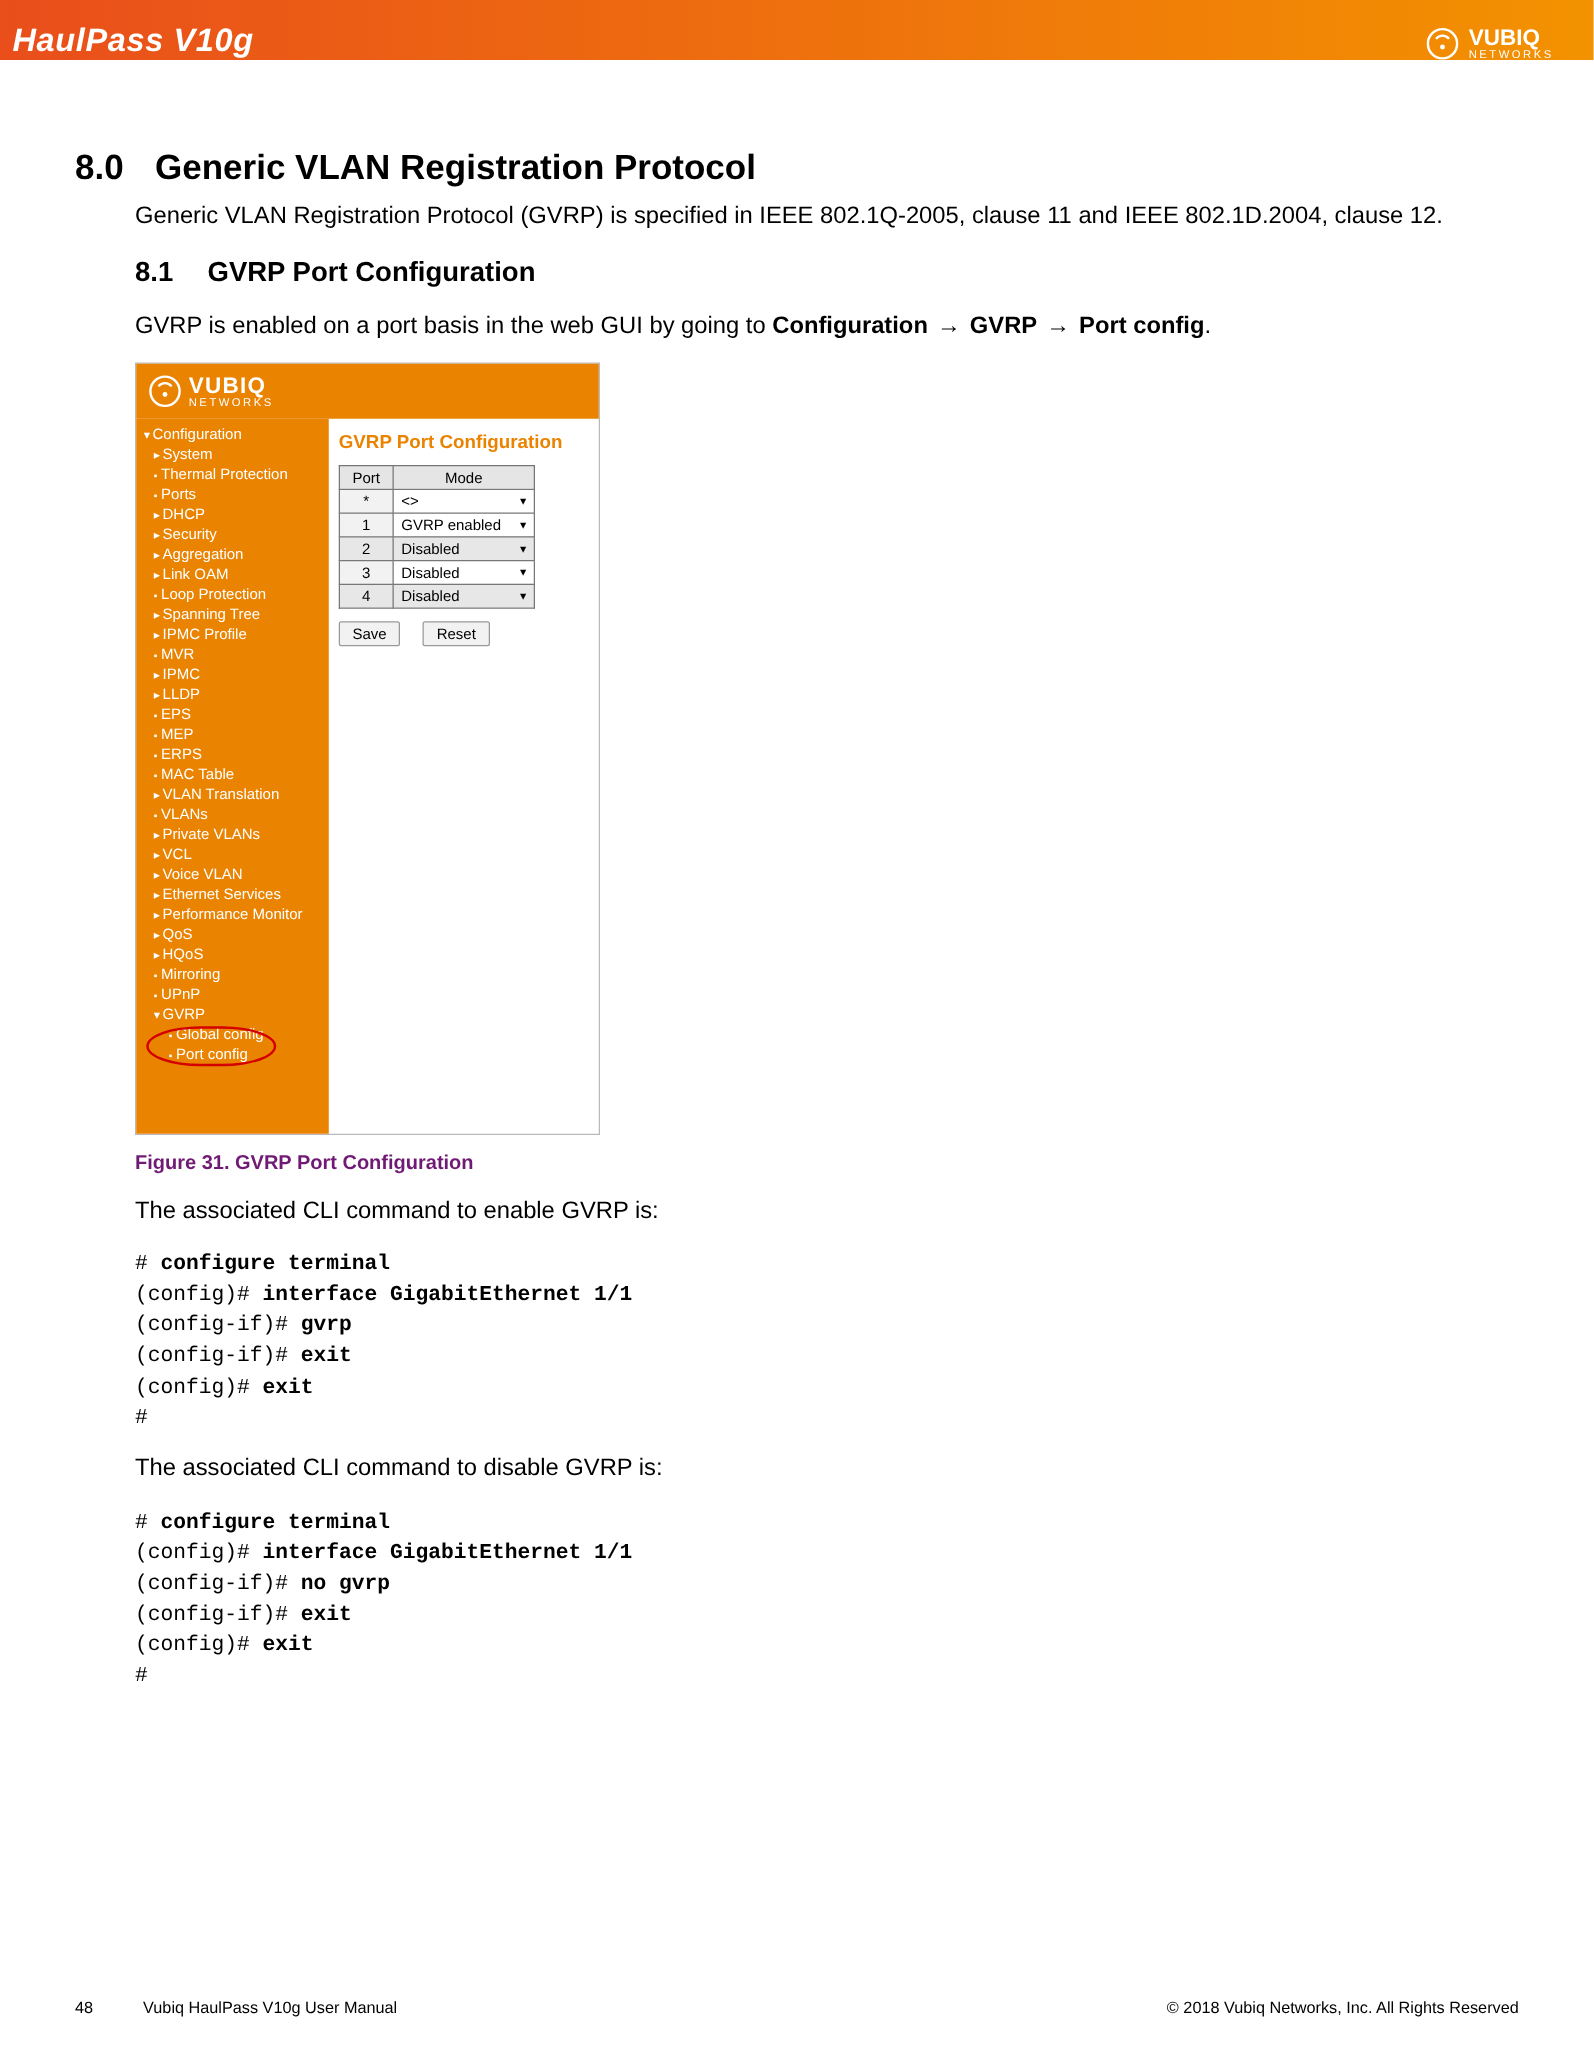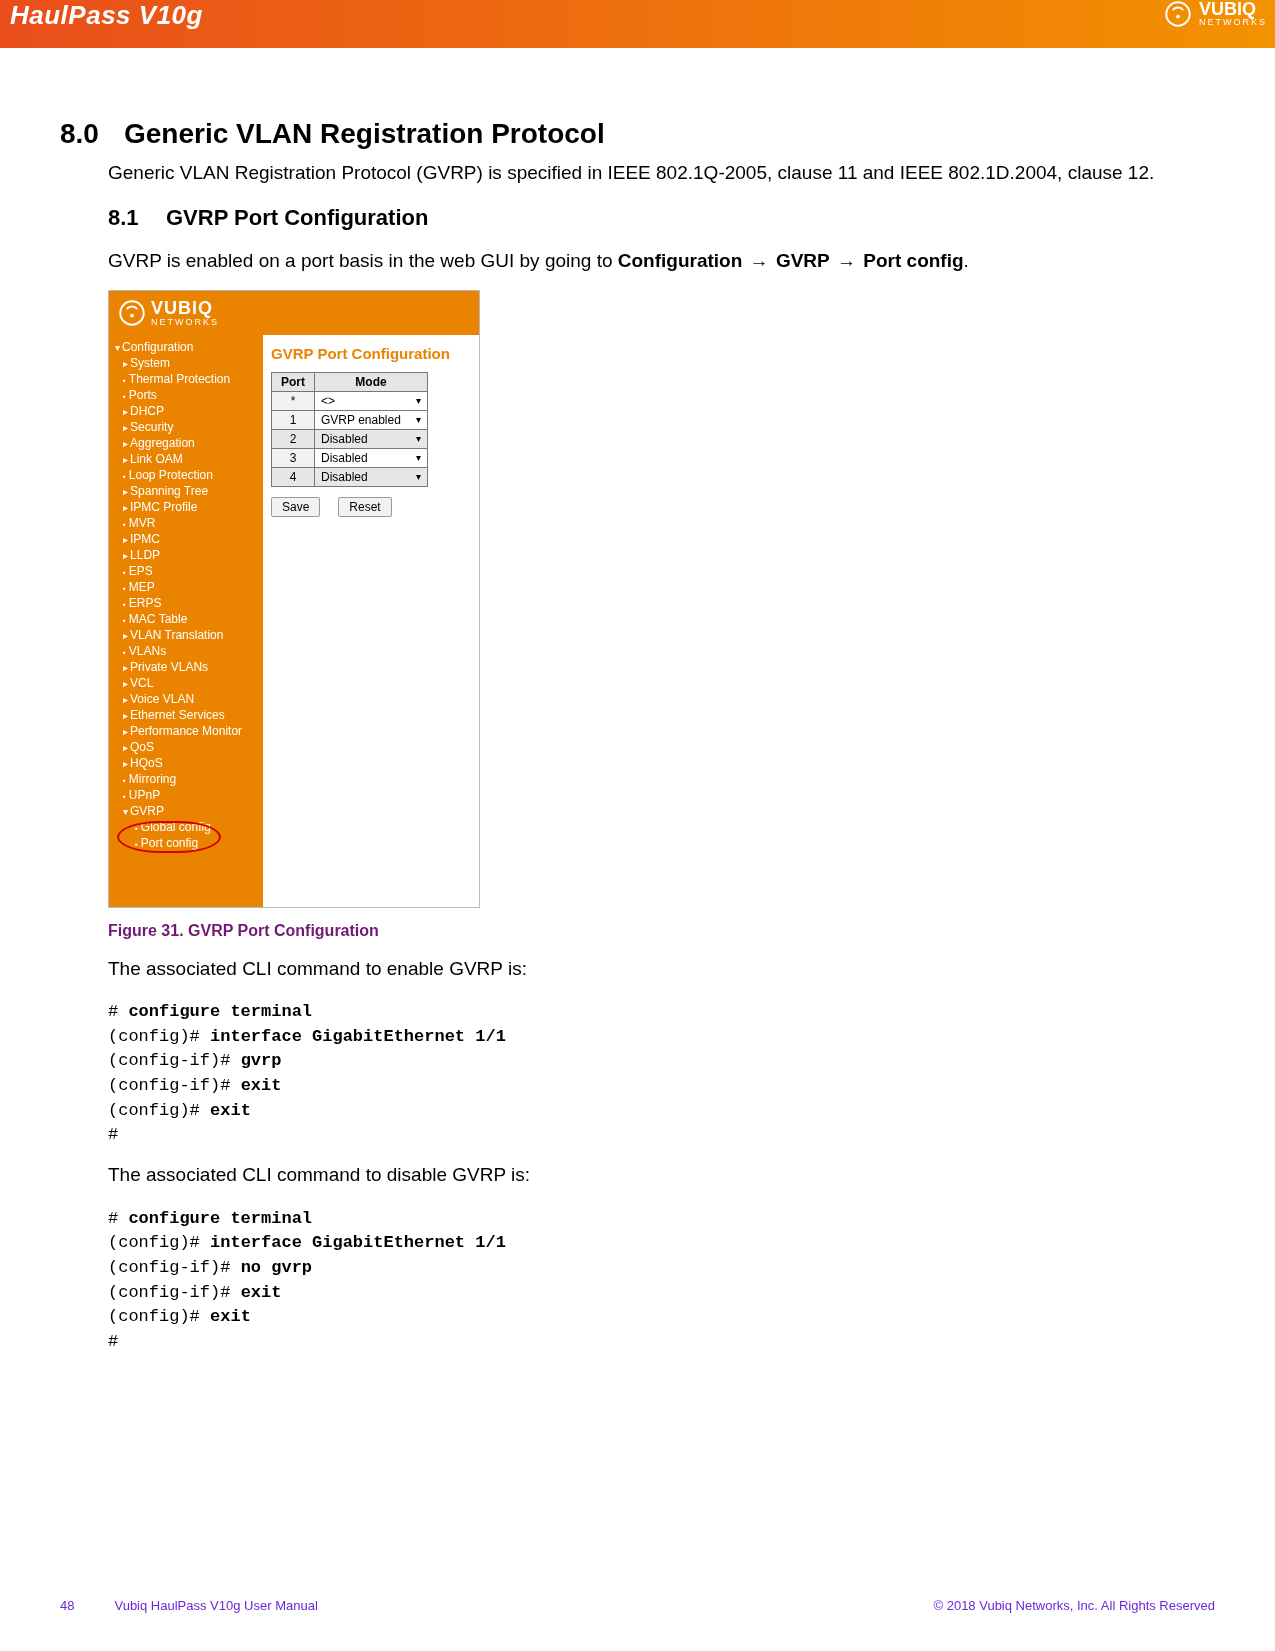--- a/index.html
+++ b/index.html
@@ -1,17 +1,17 @@
 <!DOCTYPE html>
 <html><head>
 <meta charset="utf-8">
 <style>
   html,body{margin:0;padding:0;background:#fff;font-family:Arial,Helvetica,sans-serif;color:#000}
   .page{width:1275px;height:1651px;position:relative;box-sizing:border-box}
-  .banner{height:48px;background:linear-gradient(90deg,#e94e1b 0%,#f39200 100%);display:flex;align-items:flex-start;justify-content:space-between;padding:0 8px 0 10px;color:#fff}
+  .banner{height:48px;background:linear-gradient(90deg,#e94e1b 0%,#f39200 100%);display:flex;align-items:flex-end;justify-content:space-between;padding:0 32px 0 10px;color:#fff}
   .banner .prod{font-style:italic;font-weight:700;font-size:26px;letter-spacing:.5px}
   .banner .brand{display:flex;align-items:center;gap:8px;font-weight:700;font-size:18px}
   .banner .brand svg{width:26px;height:26px}
   .banner .brand .txt{line-height:1}
   .banner .brand .txt .sub{font-size:9px;letter-spacing:2px;display:block;font-weight:400}
   .content{padding:70px 60px 0 60px}
   .h1row{display:flex;gap:14px;font-weight:700;font-size:28px;margin-bottom:10px}
   .h1row .num{min-width:50px}
   .body-ind{margin-left:48px}
   .para{font-size:19px;line-height:1.4;margin:4px 0 18px 0}
@@ -34,31 +34,31 @@
   .ss-nav .lvl3{padding-left:22px}
   .ss-nav .tri::before{content:"\25B8";font-size:10px;margin-right:2px}
   .ss-nav .dn::before{content:"\25BE";font-size:10px;margin-right:2px}
   .ss-nav .dot::before{content:"\25AA";font-size:8px;margin-right:3px}
   .ss-nav .circle{position:relative}
   .ss-nav .circle-ring{position:absolute;left:4px;top:-14px;width:100px;height:28px;border:2px solid #d40000;border-radius:50%/60%;pointer-events:none}
   .ss-main{flex:1;padding:6px 8px 8px 8px}
   .ss-title{color:#e98300;font-weight:700;font-size:15px;margin:4px 0 10px 0;white-space:nowrap}
   .tbl{border-collapse:collapse;font-size:12px}
   .tbl th,.tbl td{border:1px solid #777;padding:2px 6px;text-align:center;background:#fff}
-  .tbl th{background:#e5e5e5;font-weight:700}
+  .tbl th{background:#e5e5e5;font-weight:400}
   .tbl td.port{background:#f2f2f2;width:30px}
   .tbl td.alt{background:#e7e7e7}
   .tbl .sel{display:flex;align-items:center;justify-content:space-between;min-width:100px}
   .tbl .sel .caret{font-size:10px}
   .btns{margin-top:10px;display:flex;gap:18px}
   .btns button{font-size:12px;padding:2px 10px;background:#f2f2f2;border:1px solid #999;border-radius:2px}
   .figcap{color:#701a75;font-weight:700;font-size:16px;margin:6px 0 16px 0}
   .cli{font-family:"Courier New",monospace;font-size:17px;line-height:1.45;margin:4px 0 14px 0;white-space:pre}
   .cli b{font-weight:700}
-  .footer{position:absolute;bottom:38px;left:60px;right:60px;display:flex;justify-content:space-between;font-size:13px;color:#6d28d9}
+  .footer{position:absolute;bottom:38px;left:60px;right:60px;display:flex;justify-content:space-between;font-size:13px;color:#000000}
   .footer .left{display:flex;gap:40px}
 </style>
 </head>
 <body>
 
 <div class="page">
   <div class="banner">
     <div class="prod">HaulPass V10g</div>
     <div class="brand">
       <svg viewBox="0 0 40 40">

